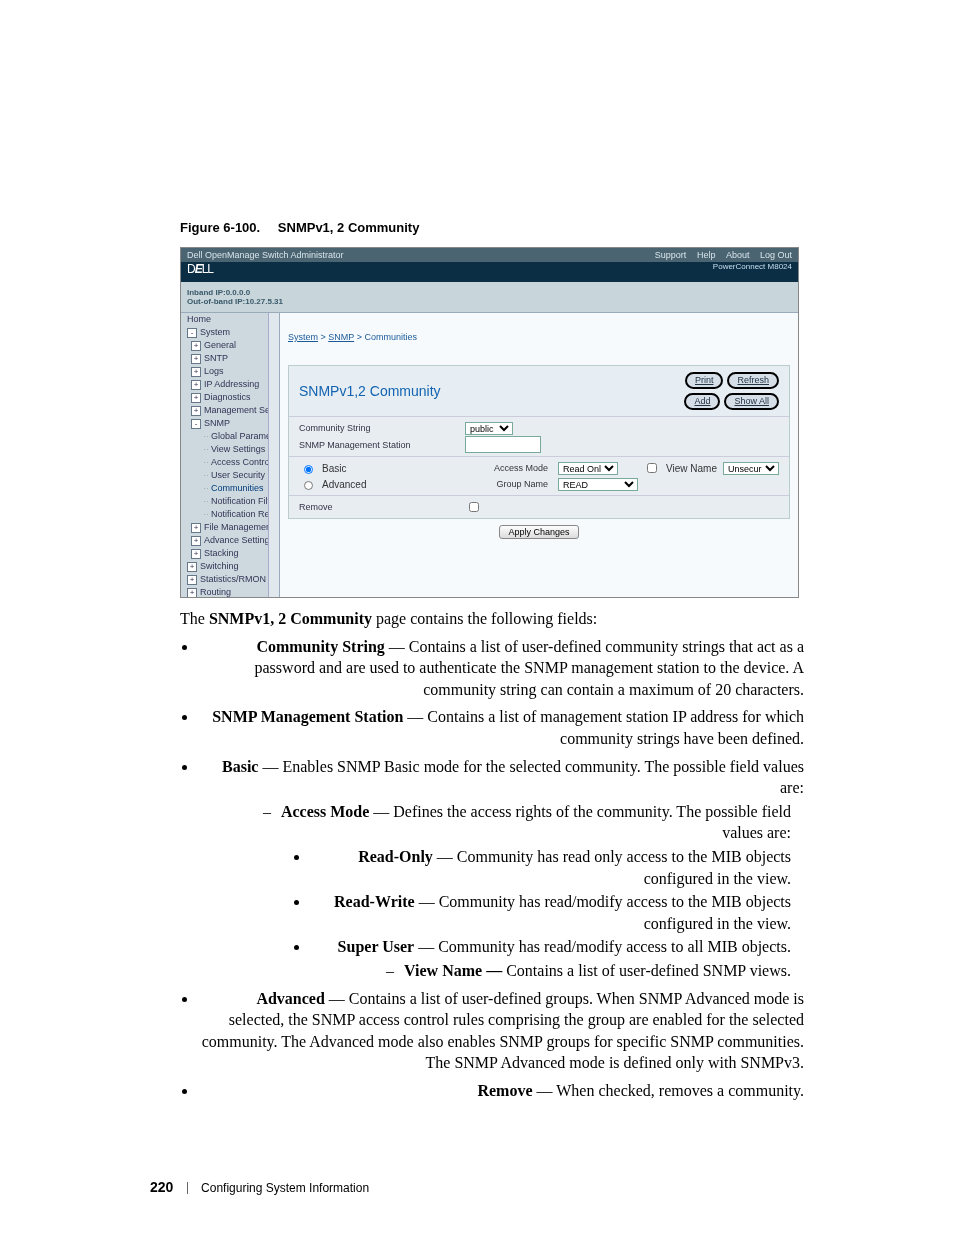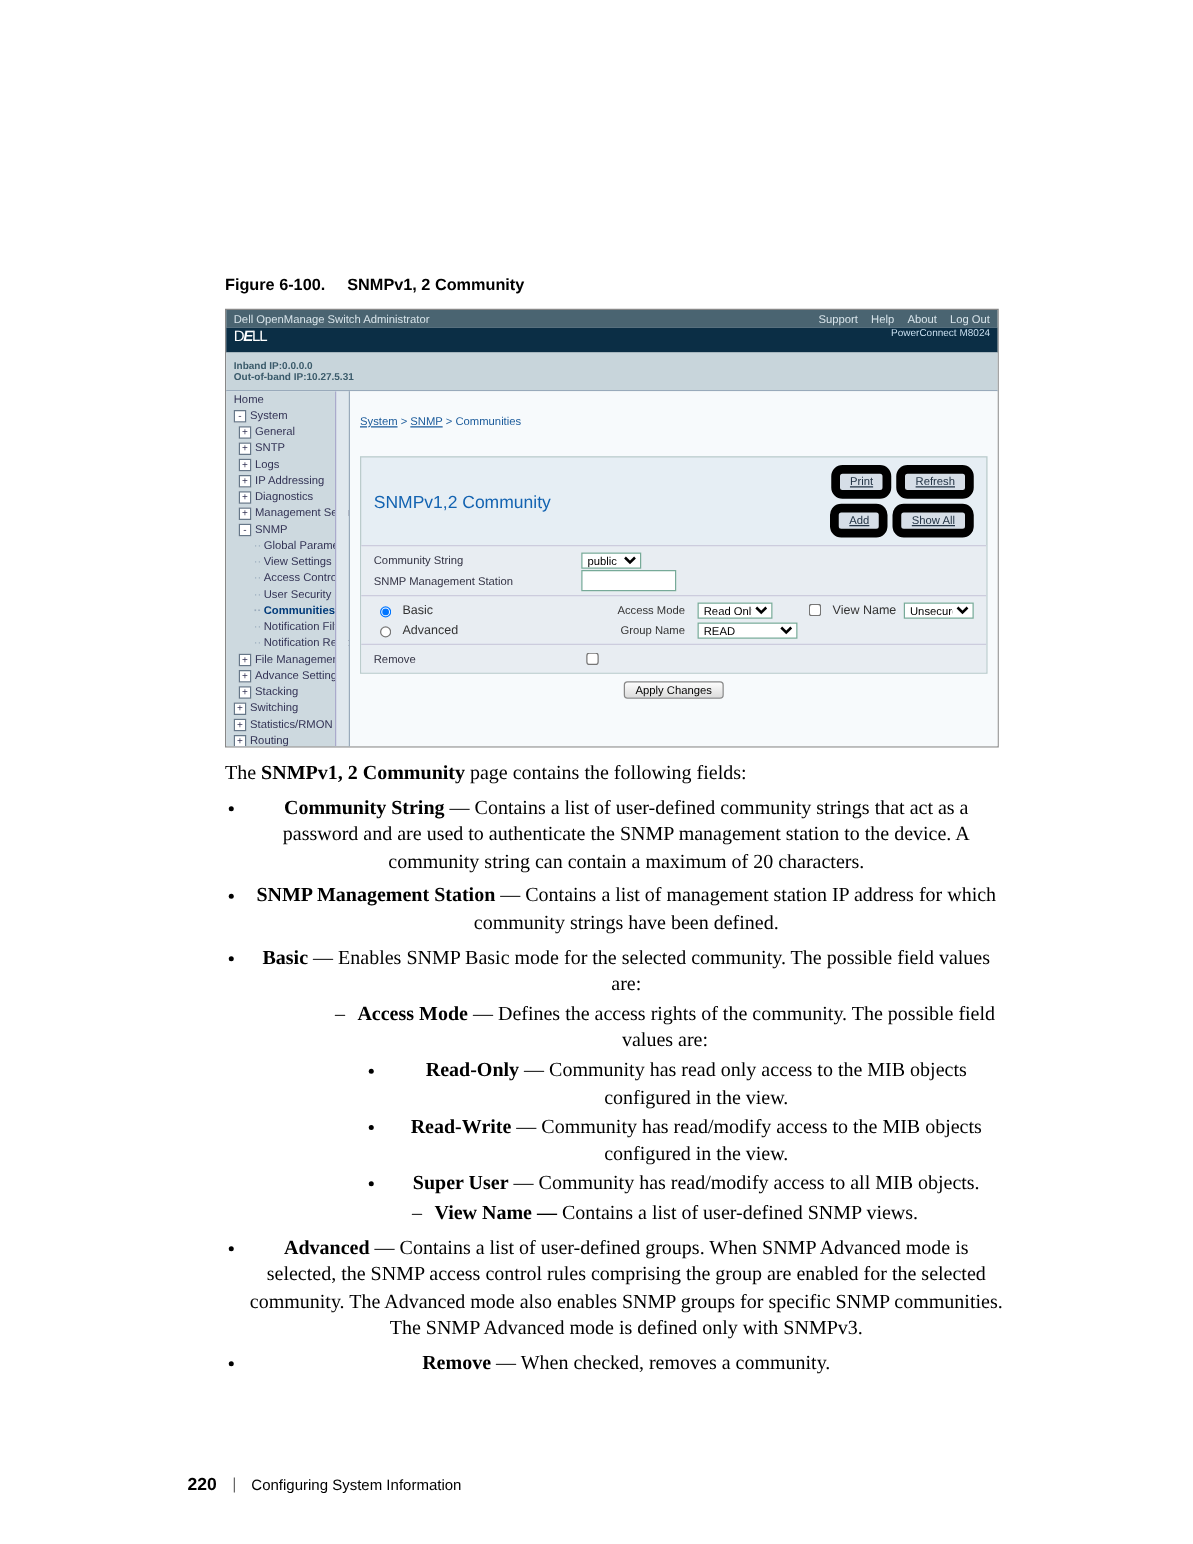--- a/index.html
+++ b/index.html
@@ -12,46 +12,46 @@
   .brand{background:#0b2e45;height:20px;display:flex;justify-content:space-between;align-items:flex-start;padding:0 6px}
   .logo{font-family:Arial Black,Arial;color:#fff;font-size:12px;letter-spacing:-1px}
   .logo b{font-style:italic}
   .model{color:#c9dfef;font-size:8px}
   .ipbar{background:#c8d5db;font-size:8px;padding:6px 6px;border-bottom:1px solid #9ab;font-weight:bold;color:#3a5a6a}
   .bodyrow{display:flex;height:284px}
   .nav{width:94px;background:#cdd9df;border-right:1px solid #9ab;overflow:hidden;position:relative;font-size:9px;color:#335;padding-left:4px}
   .nav .item{white-space:nowrap;overflow:hidden;padding:0 0 0 2px;line-height:13px}
   .nav .l1{padding-left:6px}
   .nav .l2{padding-left:18px}
-  .nav .sel{color:#003a7a;font-weight:bold}
+  .nav .sel{color:#003a7a;font-weight:normal}
   .content{flex:1;background:#f7fafc;display:flex;flex-direction:column}
   .crumbs{padding:19px 8px;font-size:9px;color:#1a5a9a}
   .crumbs a{color:#1a5a9a;text-decoration:underline}
   .content-scroll{flex:1;overflow:auto;padding:0 8px 6px 8px}
   .panel{background:#e6eef4;border:1px solid #bcc;margin-top:4px}
   .ptitle{color:#1363b1;font-size:14px;padding:6px 10px;display:flex;justify-content:space-between;align-items:center}
   .btns{display:flex;flex-direction:column;gap:4px;align-items:flex-end}
   .btnrow{display:flex;gap:4px}
-  .pill{background:#d6dee7;border:7px solid #000000;border-radius:9px;padding:0 8px;font-size:9px;color:#234;line-height:13px;text-decoration:underline}
+  .pill{background:#d6dee7;border:2px solid #000000;border-radius:9px;padding:0 8px;font-size:9px;color:#234;line-height:13px;text-decoration:underline}
   .sect{background:#e8edf2;border-top:1px solid #ccd;padding:3px 10px}
   .row{display:flex;align-items:center;gap:6px;min-height:16px}
   .lbl{width:160px;font-size:9px;color:#334}
   .sel-ctrl,.inp{font-size:9px;border:1px solid #7a9;height:13px;background:#fff}
   .sel-ctrl{width:48px}
   .inp{width:70px}
   .radio{width:9px;height:9px}
   .chk{width:10px;height:10px}
   .midcol{width:70px;text-align:right;padding-right:4px;font-size:9px}
   .apply{background:linear-gradient(#fdfdfd,#dcdcdc);border:1px solid #888;border-radius:3px;font-size:9px;padding:1px 8px;margin:6px auto;display:block;}
   .scrollstub{position:absolute;right:0;top:0;bottom:0;width:10px;background:#e0e8ee;border-left:1px solid #aac}
   .prose{font-size:16px;line-height:1.35;margin:10px 0 0 0}
   .prose p{margin:6px 0 6px 30px;text-indent:0}
   ul.b1{margin:4px 0 0 48px;padding:0}
-  ul.b1>li{margin:3px 0 6px 0;list-style:disc;text-align:center}
-  .dash{margin:2px 0 2px 22px;list-style:none}
+  ul.b1>li{margin:3px 0 6px 0;list-style:disc;text-align:right}
+  .dash{margin:2px 13px 2px 22px;list-style:none}
   .dash>li{margin:2px 0}
   .dash>li::before{content:"–";padding-right:10px}
   ul.b2{margin:2px 0 2px 50px;padding:0}
   ul.b2>li{margin:2px 0;list-style:disc}
   .folio{position:absolute;bottom:40px;left:90px;font-family:Arial,Helvetica,sans-serif;font-size:12px}
   .folio .pn{font-weight:bold;font-size:14px}
   .divider{display:inline-block;width:1px;height:12px;background:#666;margin:0 10px;vertical-align:-2px}
 </style>
 </head>
 <body>

